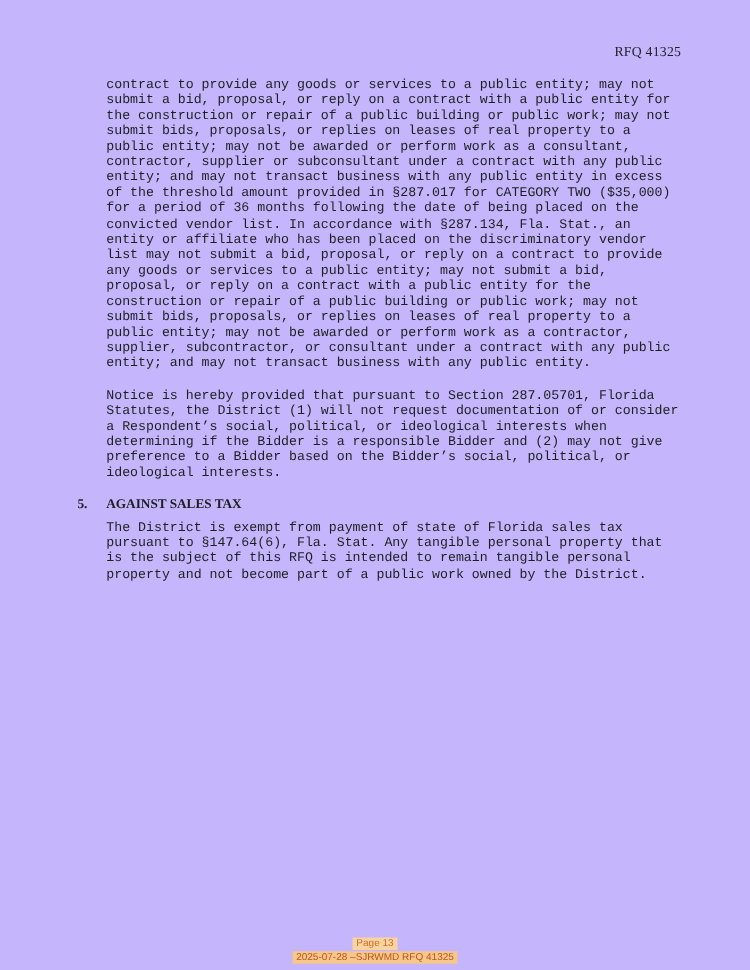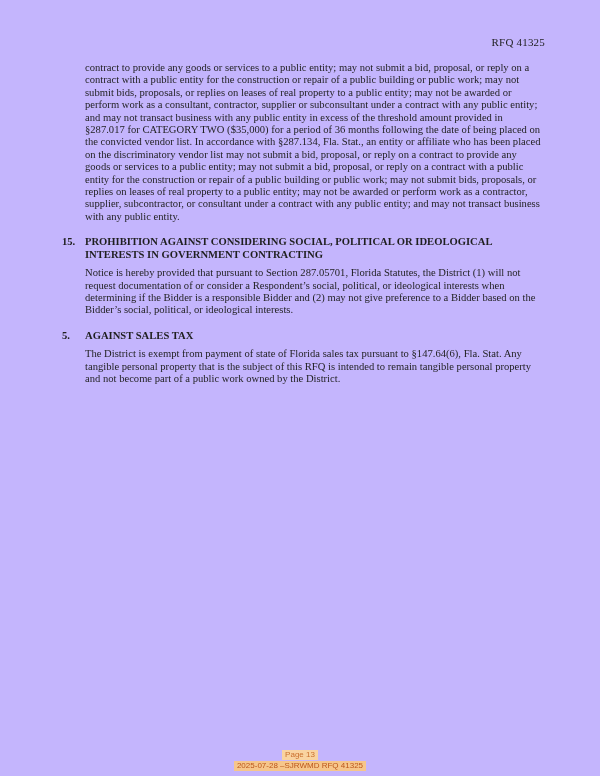--- a/index.html
+++ b/index.html
@@ -25,20 +25,21 @@
     position: absolute;
     top: 62px; left: 62px;
     width: 482px;
     font-size: 10.6px;
     line-height: 12.4px;
   }
   .para {
     margin-left: 23px;
     margin-bottom: 13px;
     text-align: left;
+    font-family: Liberation Mono, monospace;
   }
   .section { margin-bottom: 13px; }
   .section-heading {
     display: flex;
     font-weight: bold;
     margin-bottom: 6px;
   }
   .section-number {
     flex: 0 0 23px;
   }
@@ -73,24 +74,20 @@
 
 <div class="page">
 
   <div class="doc-ref">RFQ 41325</div>
 
   <div class="content">
 
     <p class="para">contract to provide any goods or services to a public entity; may not submit a bid, proposal, or reply on a contract with a public entity for the construction or repair of a public building or public work; may not submit bids, proposals, or replies on leases of real property to a public entity; may not be awarded or perform work as a consultant, contractor, supplier or subconsultant under a contract with any public entity; and may not transact business with any public entity in excess of the threshold amount provided in §287.017 for CATEGORY TWO ($35,000) for a period of 36 months following the date of being placed on the convicted vendor list. In accordance with §287.134, Fla. Stat., an entity or affiliate who has been placed on the discriminatory vendor list may not submit a bid, proposal, or reply on a contract to provide any goods or services to a public entity; may not submit a bid, proposal, or reply on a contract with a public entity for the construction or repair of a public building or public work; may not submit bids, proposals, or replies on leases of real property to a public entity; may not be awarded or perform work as a contractor, supplier, subcontractor, or consultant under a contract with any public entity; and may not transact business with any public entity.</p>
 
     <div class="section">
-      <div class="section-heading">
-        <span class="section-number">15.</span>
-        <span class="section-title">PROHIBITION AGAINST CONSIDERING SOCIAL, POLITICAL OR IDEOLOGICAL INTERESTS IN GOVERNMENT CONTRACTING</span>
-      </div>
       <p class="para">Notice is hereby provided that pursuant to Section 287.05701, Florida Statutes, the District (1) will not request documentation of or consider a Respondent’s social, political, or ideological interests when determining if the Bidder is a responsible Bidder and (2) may not give preference to a Bidder based on the Bidder’s social, political, or ideological interests.</p>
     </div>
 
     <div class="section">
       <div class="section-heading">
         <span class="section-number">5.</span>
         <span class="section-title">AGAINST SALES TAX</span>
       </div>
       <p class="para">The District is exempt from payment of state of Florida sales tax pursuant to §147.64(6), Fla. Stat. Any tangible personal property that is the subject of this RFQ is intended to remain tangible personal property and not become part of a public work owned by the District.</p>
     </div>

